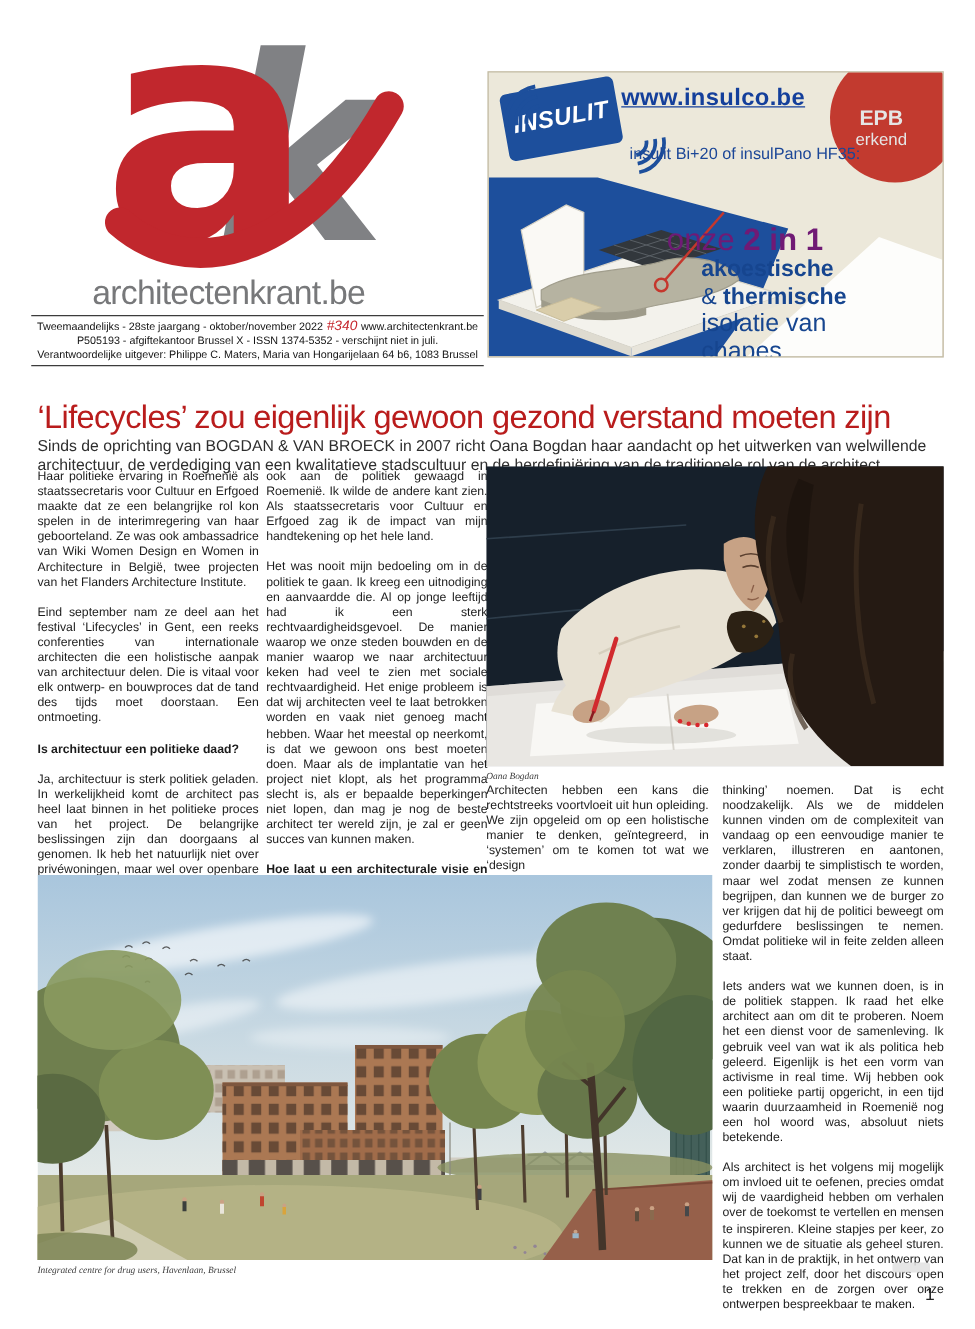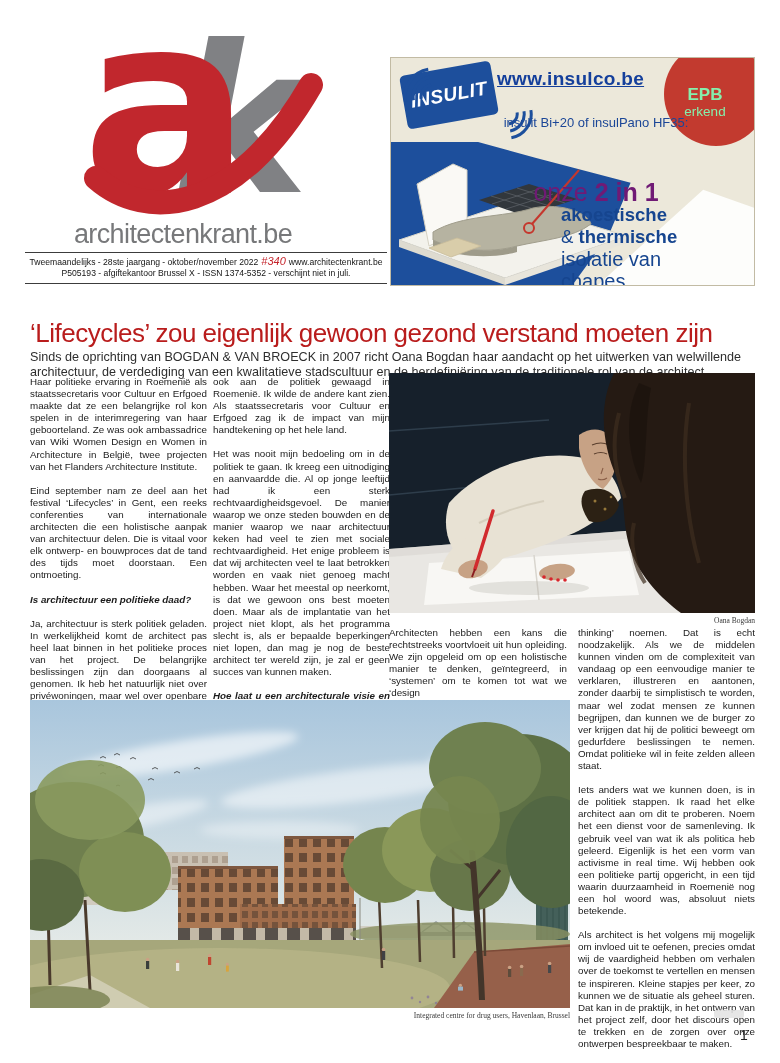--- a/index.html
+++ b/index.html
@@ -25,21 +25,21 @@
       clip-path:polygon(57% 100%,86% 58%,100% 66%,100% 100%);}
   .ad-illu{position:absolute;left:2px;top:86px;}
   .ad-logo{position:absolute;left:12px;top:10px;width:92px;height:54px;background:#1d4f9c;
       border-radius:5px;transform:rotate(-10deg);display:flex;align-items:center;justify-content:center;
       color:#fff;font-weight:bold;font-style:italic;font-size:19px;letter-spacing:.5px;}
   .arcs-tl{position:absolute;left:-6px;top:-10px;}
   .arcs-br{position:absolute;left:100px;top:56px;}
   .ad-url{position:absolute;left:106px;top:10px;font-weight:bold;font-size:19px;color:#143f9b;
       text-decoration:underline;letter-spacing:.3px;}
   .ad-badge{position:absolute;right:-14px;top:-16px;width:104px;height:104px;border-radius:50%;
-      background:#c23a2f;color:#86efac;text-align:center;box-sizing:border-box;
+      background:#c23a2f;color:#e5e5e5;text-align:center;box-sizing:border-box;
       display:flex;flex-direction:column;align-items:center;justify-content:center;
       padding-right:22px;padding-top:16px;}
   .ad-badge b{font-size:17px;line-height:18px;}
   .ad-badge span{font-size:13.5px;line-height:15px;}
   .ad-product{position:absolute;left:80px;top:57px;width:250px;text-align:center;
       font-size:13px;color:#1b4697;}
   .ad-promo1{position:absolute;left:80px;top:73px;width:250px;text-align:center;
       font-size:25px;color:#701a75;line-height:26px;margin-top:48px;}
   .ad-promo2{position:absolute;left:80px;top:100px;width:250px;text-align:center;
       font-size:25px;font-weight:bold;color:#16469c;line-height:26px;}
@@ -49,30 +49,30 @@
   .ad-features .f2 b{font-size:18.5px;}
   .ad-features .f3{font-size:20px;}
 
   
   .headline{position:absolute;left:30px;top:301px;width:730px;font-size:26px;font-weight:400;
       letter-spacing:-0.5px;color:#b91c1c;}
   .standfirst{position:absolute;left:30px;top:337px;width:726px;font-size:12.6px;
       line-height:15px;color:#2e2e2e;}
   .col{position:absolute;font-size:9.8px;line-height:12.1px;text-align:justify;color:#1b1b1b;}
   .col p{margin:0 0 12px 0;}
-  .col .q{font-weight:bold;font-style:italic;margin:0 0 12px 0;}
+  .col .q{font-weight:bold;margin:0 0 12px 0;}
   .col1{left:30px;top:376px;width:177px;}
   .col2{left:213px;top:376px;width:177px;}
   .col3{left:389px;top:627px;width:178px;}
   .col4{left:578px;top:627px;width:177px;}
 
   figure{margin:0;padding:0;}
   .portrait-fig{position:absolute;left:389px;top:373px;width:366px;}
   .render-fig{position:absolute;left:30px;top:700px;width:540px;}
-  .cap{margin-top:3px;text-align:right;font-family:"Liberation Serif",serif;
+  .cap{margin-top:3px;font-family:"Liberation Serif",serif;font-style:italic;
        font-size:7.5px;color:#3a3a3a;}
   .portrait-fig svg,.render-fig svg{display:block;}
 
   .pagenum{position:absolute;left:740px;top:1027px;font-size:14px;color:#222;}
   .corner-smudge{position:absolute;left:714px;top:1010px;width:30px;height:8px;
        background:#e2e2e2;border-radius:2px;opacity:.85;}
 </style>
 </head>
 <body>
 
@@ -81,20 +81,21 @@
   <header>
     <svg class="logo-svg" width="240" height="200" viewBox="0 0 240 200">
       <text x="86" y="162" font-family="DejaVu Sans, sans-serif" font-weight="bold" font-style="italic" font-size="205" fill="#808184">k</text>
       <text x="-4" y="162" font-family="DejaVu Sans, sans-serif" font-weight="bold" font-size="250" fill="#c1272d">a</text>
       <path d="M10,148 C60,192 150,185 225,55" stroke="#c1272d" stroke-width="24" fill="none" stroke-linecap="round"></path>
     </svg>
     <div class="site-name">architectenkrant.be</div>
     <div class="pubinfo">
       <div><span>Tweemaandelijks - 28ste jaargang - oktober/november 2022</span><span class="issue">#340</span><span>www.architectenkrant.be</span></div>
       <div>P505193 - afgiftekantoor Brussel X - ISSN 1374-5352 - verschijnt niet in juli.</div>
+      <div>Verantwoordelijke uitgever: Philippe C. Maters, Maria van Hongarijelaan 64 b6, 1083 Brussel</div>
     </div>
   </header>
 
   <aside class="ad">
     <div class="ad-diagonal"></div>
 
     <svg class="ad-illu" width="240" height="142" viewBox="0 0 240 142">
       <polygon points="6,96 120,58 234,92 112,134" fill="#f3f2ec" stroke="#d9d5c8" stroke-width="1"></polygon>
       <polygon points="6,96 112,134 112,141 6,103" fill="#dedbd0"></polygon>
       <polygon points="112,134 234,92 234,99 112,141" fill="#e8e5db"></polygon>

